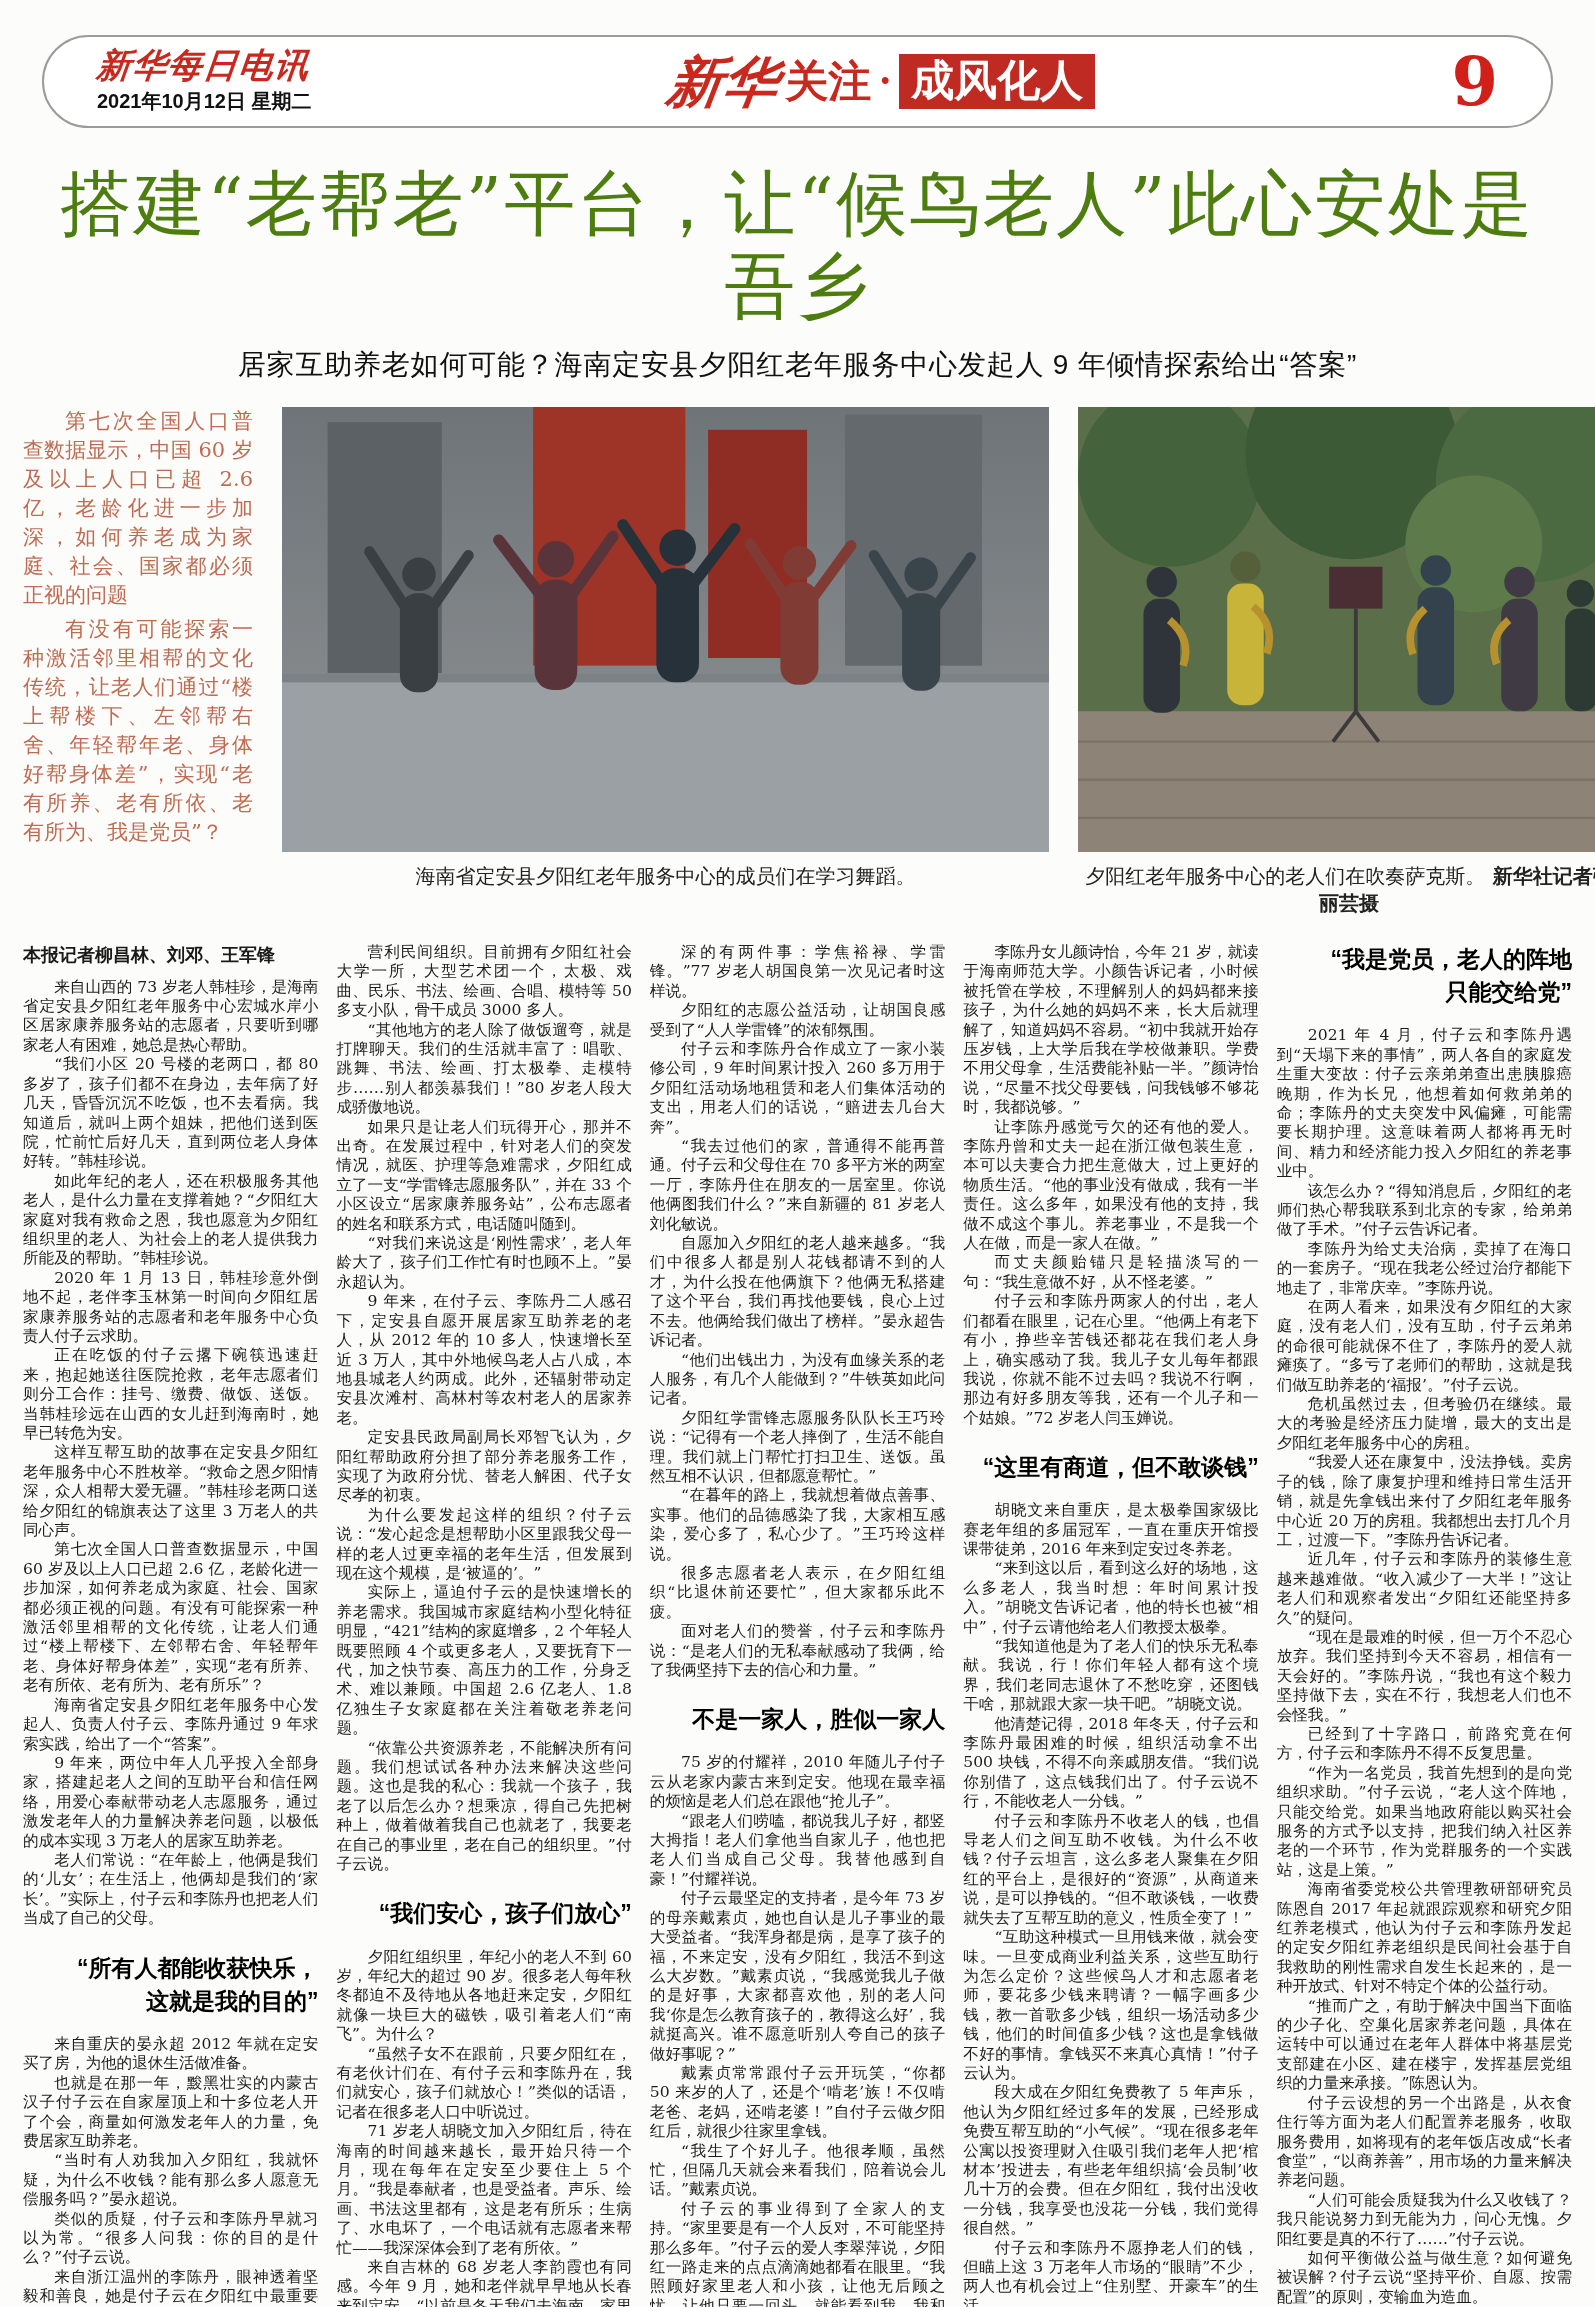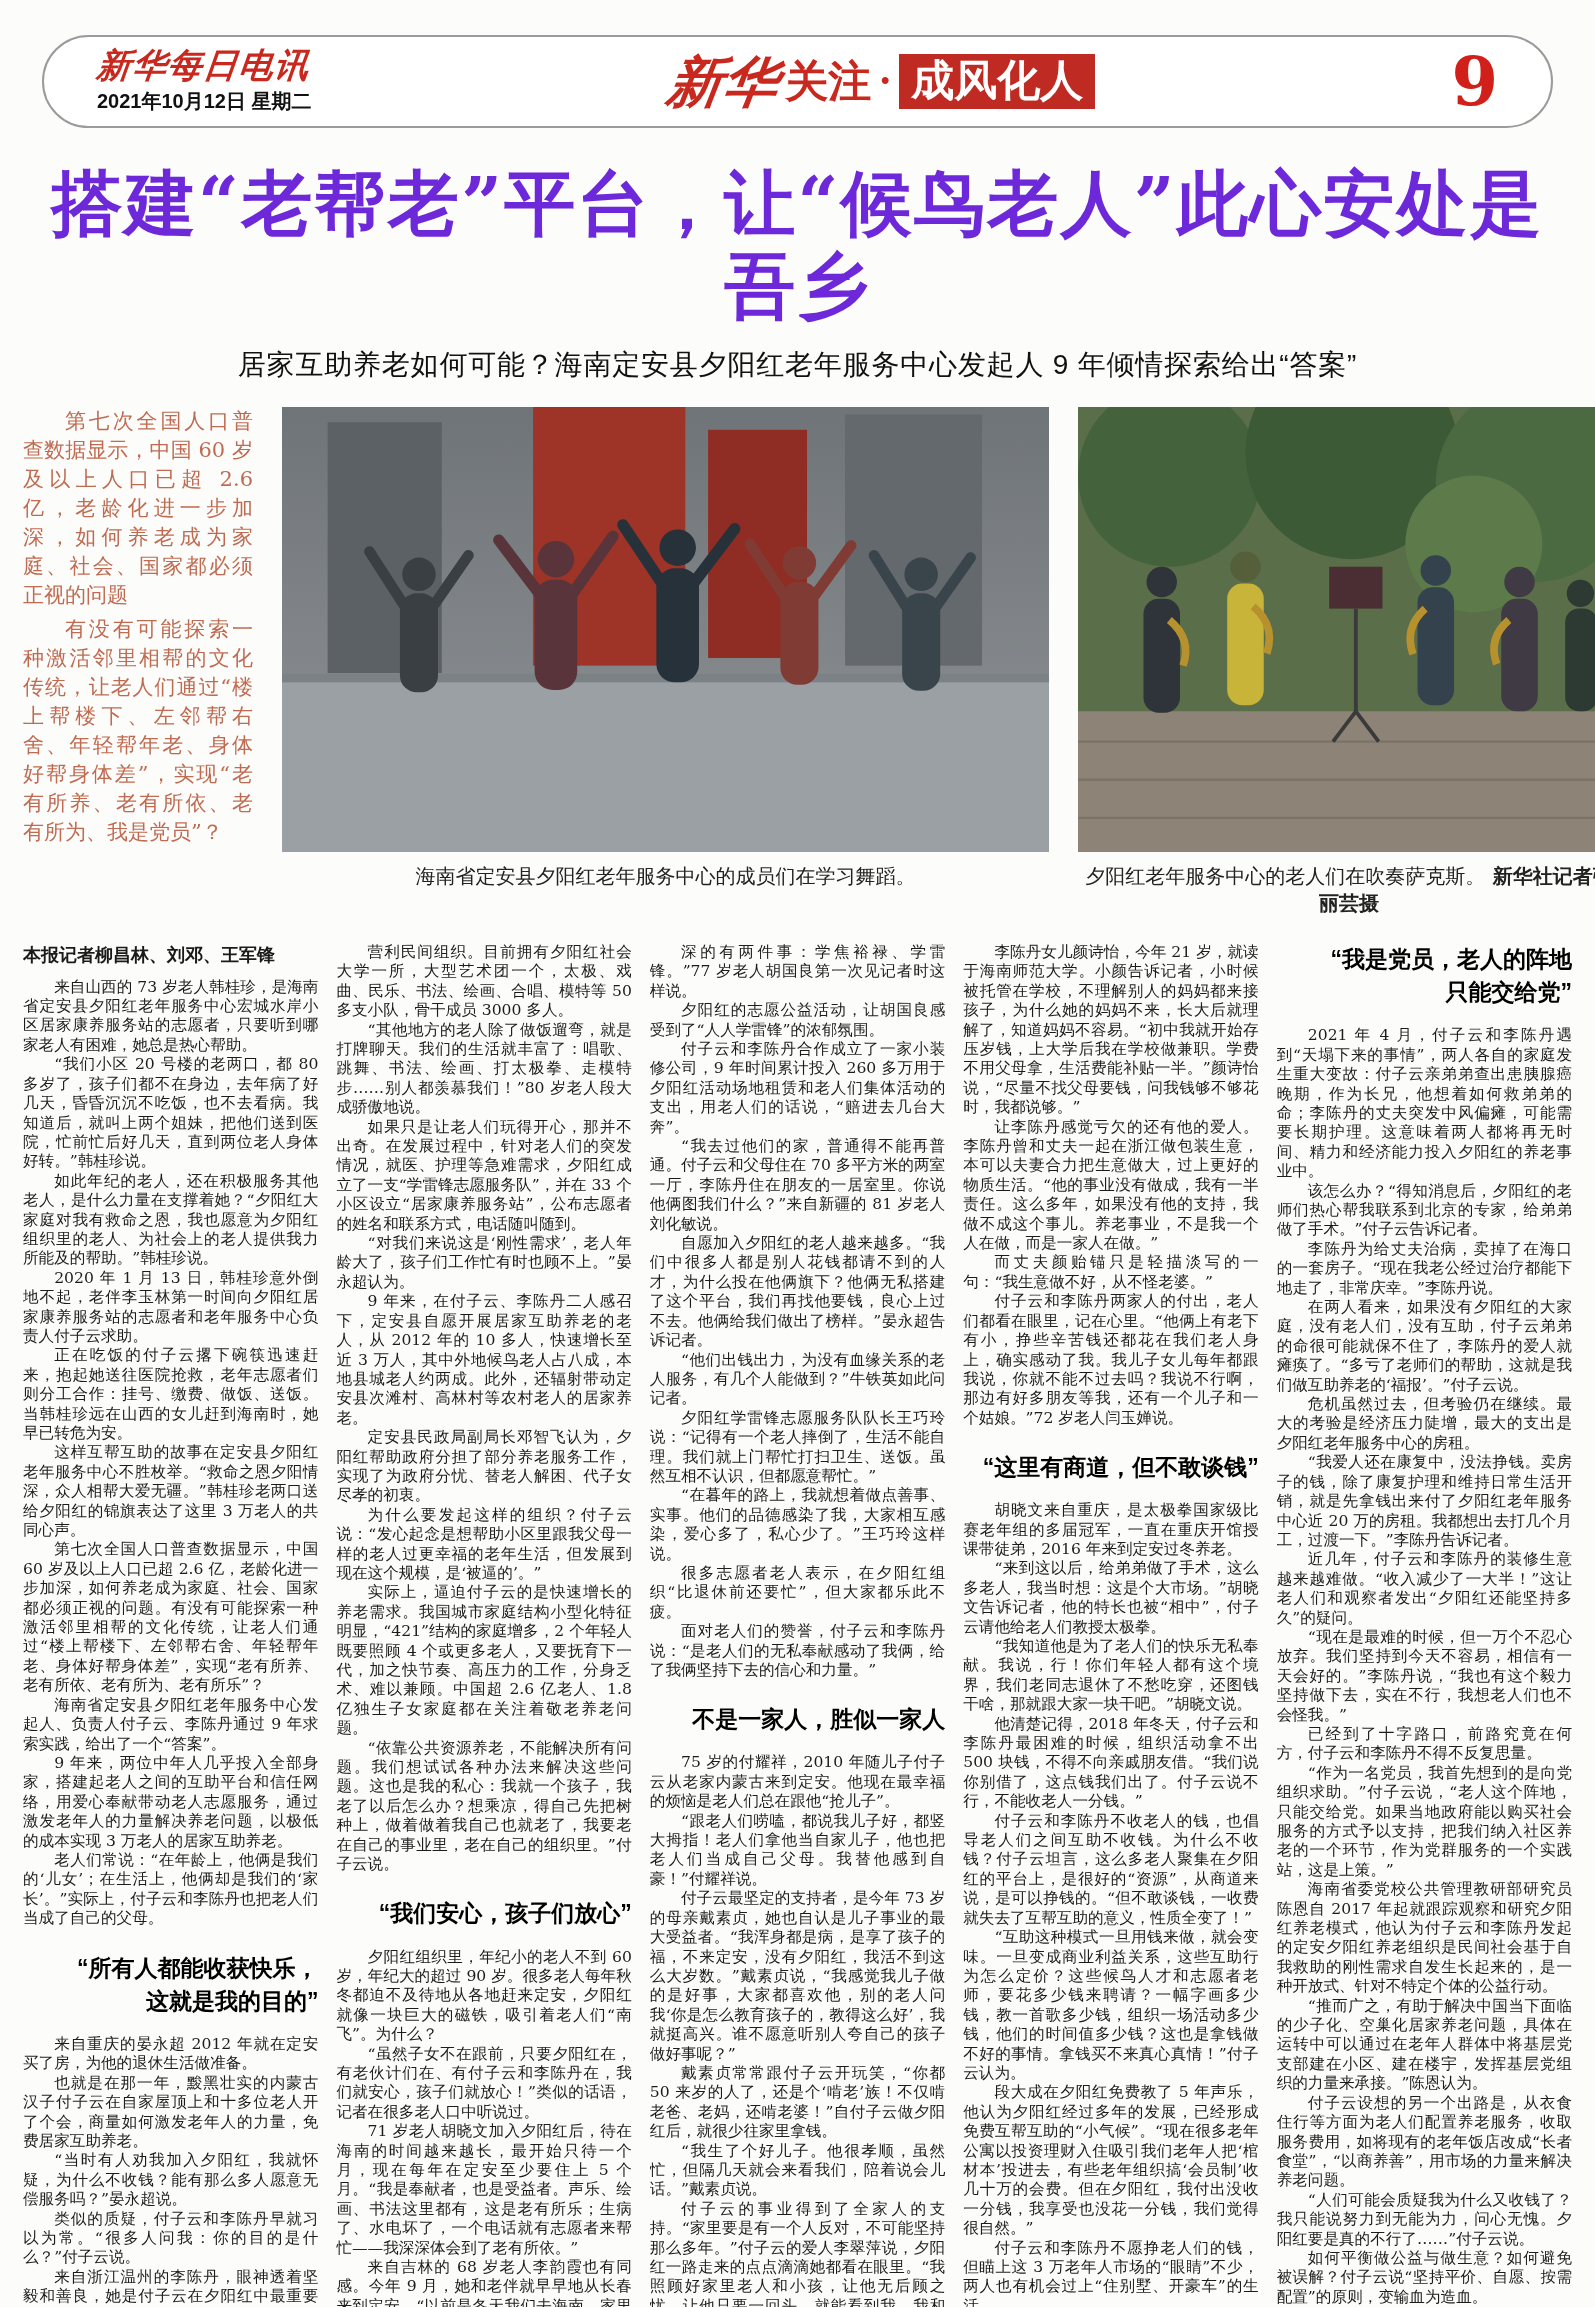--- a/index.html
+++ b/index.html
@@ -29,21 +29,21 @@
   }
   .section-label{color:#c8281e;font-size:43px;font-weight:bold;line-height:1;}
   .section-dot{color:#c8281e;font-size:37px;font-weight:bold;line-height:1;}
   .section-highlight{
     background:#bf2a22;color:#fff;font-size:43px;font-weight:bold;
     padding:4.6px 12px 7.6px;line-height:1;font-family:"Liberation Sans",sans-serif;
   }
   .page-number{color:#d11f1a;font-size:67px;font-weight:bold;font-family:"DejaVu Serif",serif;line-height:1;}
   
   .headline{
-    text-align:center;color:#6d28d9;font-weight:bold;
+    text-align:center;color:#4d7c0f;font-weight:normal;
     font-size:71px;letter-spacing:2.3px;margin:35px 30px 12px;line-height:1.15;
     font-family:"DejaVu Serif","Liberation Serif",serif;
   }
   .subhead{
     text-align:center;font-size:28px;margin:20px 46px 0;color:#111;
     font-family:"Liberation Sans",sans-serif;font-weight:500;letter-spacing:0.8px;
   }
   
   .feature-row{display:flex;gap:29px;margin:23px 23px 0;align-items:stretch;}
   .lede{width:230px;flex:none;overflow:hidden;height:445px;}
@@ -270,21 +270,21 @@
       <p class="body-p">“我生了个好儿子。他很孝顺，虽然忙，但隔几天就会来看我们，陪着说会儿话。”戴素贞说。</p>
       <p class="body-p">付子云的事业得到了全家人的支持。“家里要是有一个人反对，不可能坚持那么多年。”付子云的爱人李翠萍说，夕阳红一路走来的点点滴滴她都看在眼里。“我照顾好家里老人和小孩，让他无后顾之忧，让他只要一回头，就能看到我。我和女儿、爸妈、老人们都心疼他。我很少见他晚上 12 点前睡觉。他微信群多，电话也特别多，出去一天，晚上回来声音都是哑的。”</p>
     </div>
   <div class="col">
       <p class="body-p">李陈丹女儿颜诗怡，今年 21 岁，就读于海南师范大学。小颜告诉记者，小时候被托管在学校，不理解别人的妈妈都来接孩子，为什么她的妈妈不来，长大后就理解了，知道妈妈不容易。“初中我就开始存压岁钱，上大学后我在学校做兼职。学费不用父母拿，生活费能补贴一半。”颜诗怡说，“尽量不找父母要钱，问我钱够不够花时，我都说够。”</p>
       <p class="body-p">让李陈丹感觉亏欠的还有他的爱人。李陈丹曾和丈夫一起在浙江做包装生意，本可以夫妻合力把生意做大，过上更好的物质生活。“他的事业没有做成，我有一半责任。这么多年，如果没有他的支持，我做不成这个事儿。养老事业，不是我一个人在做，而是一家人在做。”</p>
       <p class="body-p">而丈夫颜贻锚只是轻描淡写的一句：“我生意做不好，从不怪老婆。”</p>
       <p class="body-p">付子云和李陈丹两家人的付出，老人们都看在眼里，记在心里。“他俩上有老下有小，挣些辛苦钱还都花在我们老人身上，确实感动了我。我儿子女儿每年都跟我说，你就不能不过去吗？我说不行啊，那边有好多朋友等我，还有一个儿子和一个姑娘。”72 岁老人闫玉婵说。</p>
       <h2 class="col-h2">“这里有商道，但不敢谈钱”</h2>
       <p class="body-p">胡晓文来自重庆，是太极拳国家级比赛老年组的多届冠军，一直在重庆开馆授课带徒弟，2016 年来到定安过冬养老。</p>
-      <p class="body-p">“来到这以后，给弟弟做了手术，这么多老人，我当时想：这是个大市场。”胡晓文告诉记者，他的特长也被“相中”，付子云请他给老人们教授太极拳。</p>
+      <p class="body-p">“来到这以后，看到这么好的场地，这么多老人，我当时想：年时间累计投入。”胡晓文告诉记者，他的特长也被“相中”，付子云请他给老人们教授太极拳。</p>
       <p class="body-p">“我知道他是为了老人们的快乐无私奉献。我说，行！你们年轻人都有这个境界，我们老同志退休了不愁吃穿，还图钱干啥，那就跟大家一块干吧。”胡晓文说。</p>
       <p class="body-p">他清楚记得，2018 年冬天，付子云和李陈丹最困难的时候，组织活动拿不出 500 块钱，不得不向亲戚朋友借。“我们说你别借了，这点钱我们出了。付子云说不行，不能收老人一分钱。”</p>
       <p class="body-p">付子云和李陈丹不收老人的钱，也倡导老人们之间互助不收钱。为什么不收钱？付子云坦言，这么多老人聚集在夕阳红的平台上，是很好的“资源”，从商道来说，是可以挣钱的。“但不敢谈钱，一收费就失去了互帮互助的意义，性质全变了！”</p>
       <p class="body-p">“互助这种模式一旦用钱来做，就会变味。一旦变成商业利益关系，这些互助行为怎么定价？这些候鸟人才和志愿者老师，要花多少钱来聘请？一幅字画多少钱，教一首歌多少钱，组织一场活动多少钱，他们的时间值多少钱？这也是拿钱做不好的事情。拿钱买不来真心真情！”付子云认为。</p>
       <p class="body-p">段大成在夕阳红免费教了 5 年声乐，他认为夕阳红经过多年的发展，已经形成免费互帮互助的“小气候”。“现在很多老年公寓以投资理财入住吸引我们老年人把‘棺材本’投进去，有些老年组织搞‘会员制’收几十万的会费。但在夕阳红，我付出没收一分钱，我享受也没花一分钱，我们觉得很自然。”</p>
       <p class="body-p">付子云和李陈丹不愿挣老人们的钱，但瞄上这 3 万老年人市场的“眼睛”不少，两人也有机会过上“住别墅、开豪车”的生活。</p>
     </div>
   <div class="col">
       <h2 class="col-h2 left first">“我是党员，老人的阵地只能交给党”</h2>
       <p class="body-p">2021 年 4 月，付子云和李陈丹遇到“天塌下来的事情”，两人各自的家庭发生重大变故：付子云亲弟弟查出患胰腺癌晚期，作为长兄，他想着如何救弟弟的命；李陈丹的丈夫突发中风偏瘫，可能需要长期护理。这意味着两人都将再无时间、精力和经济能力投入夕阳红的养老事业中。</p>

